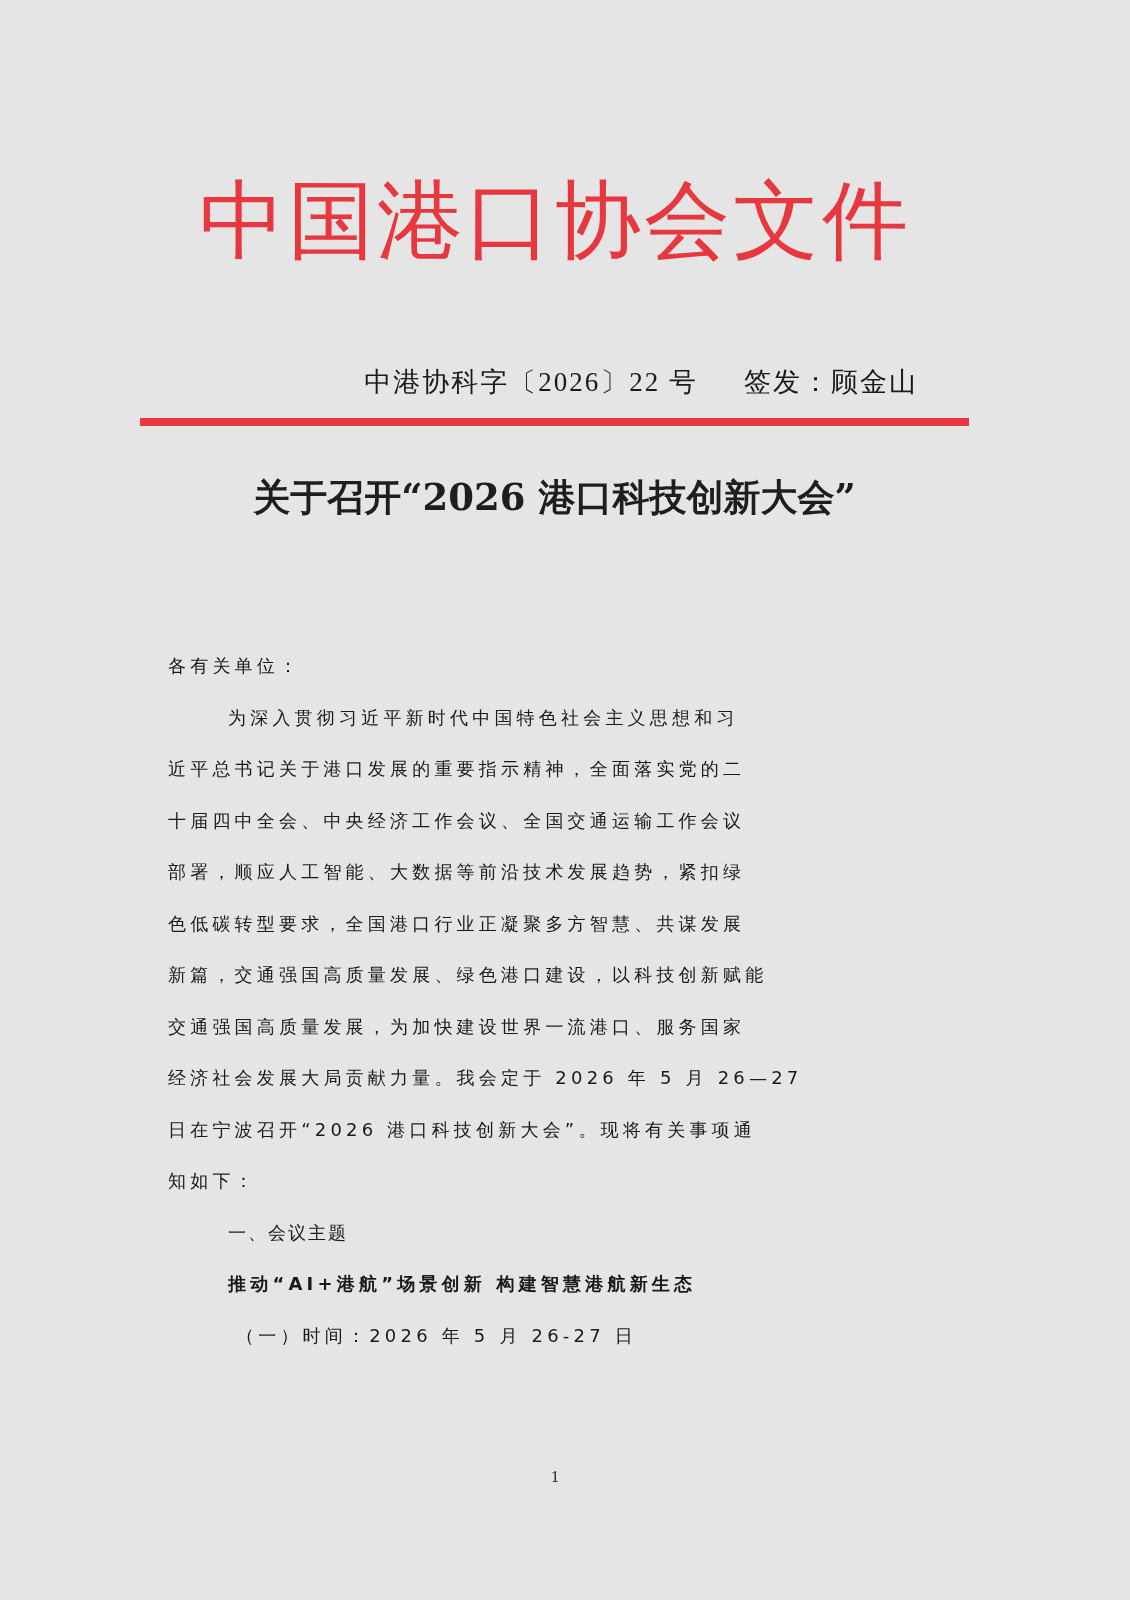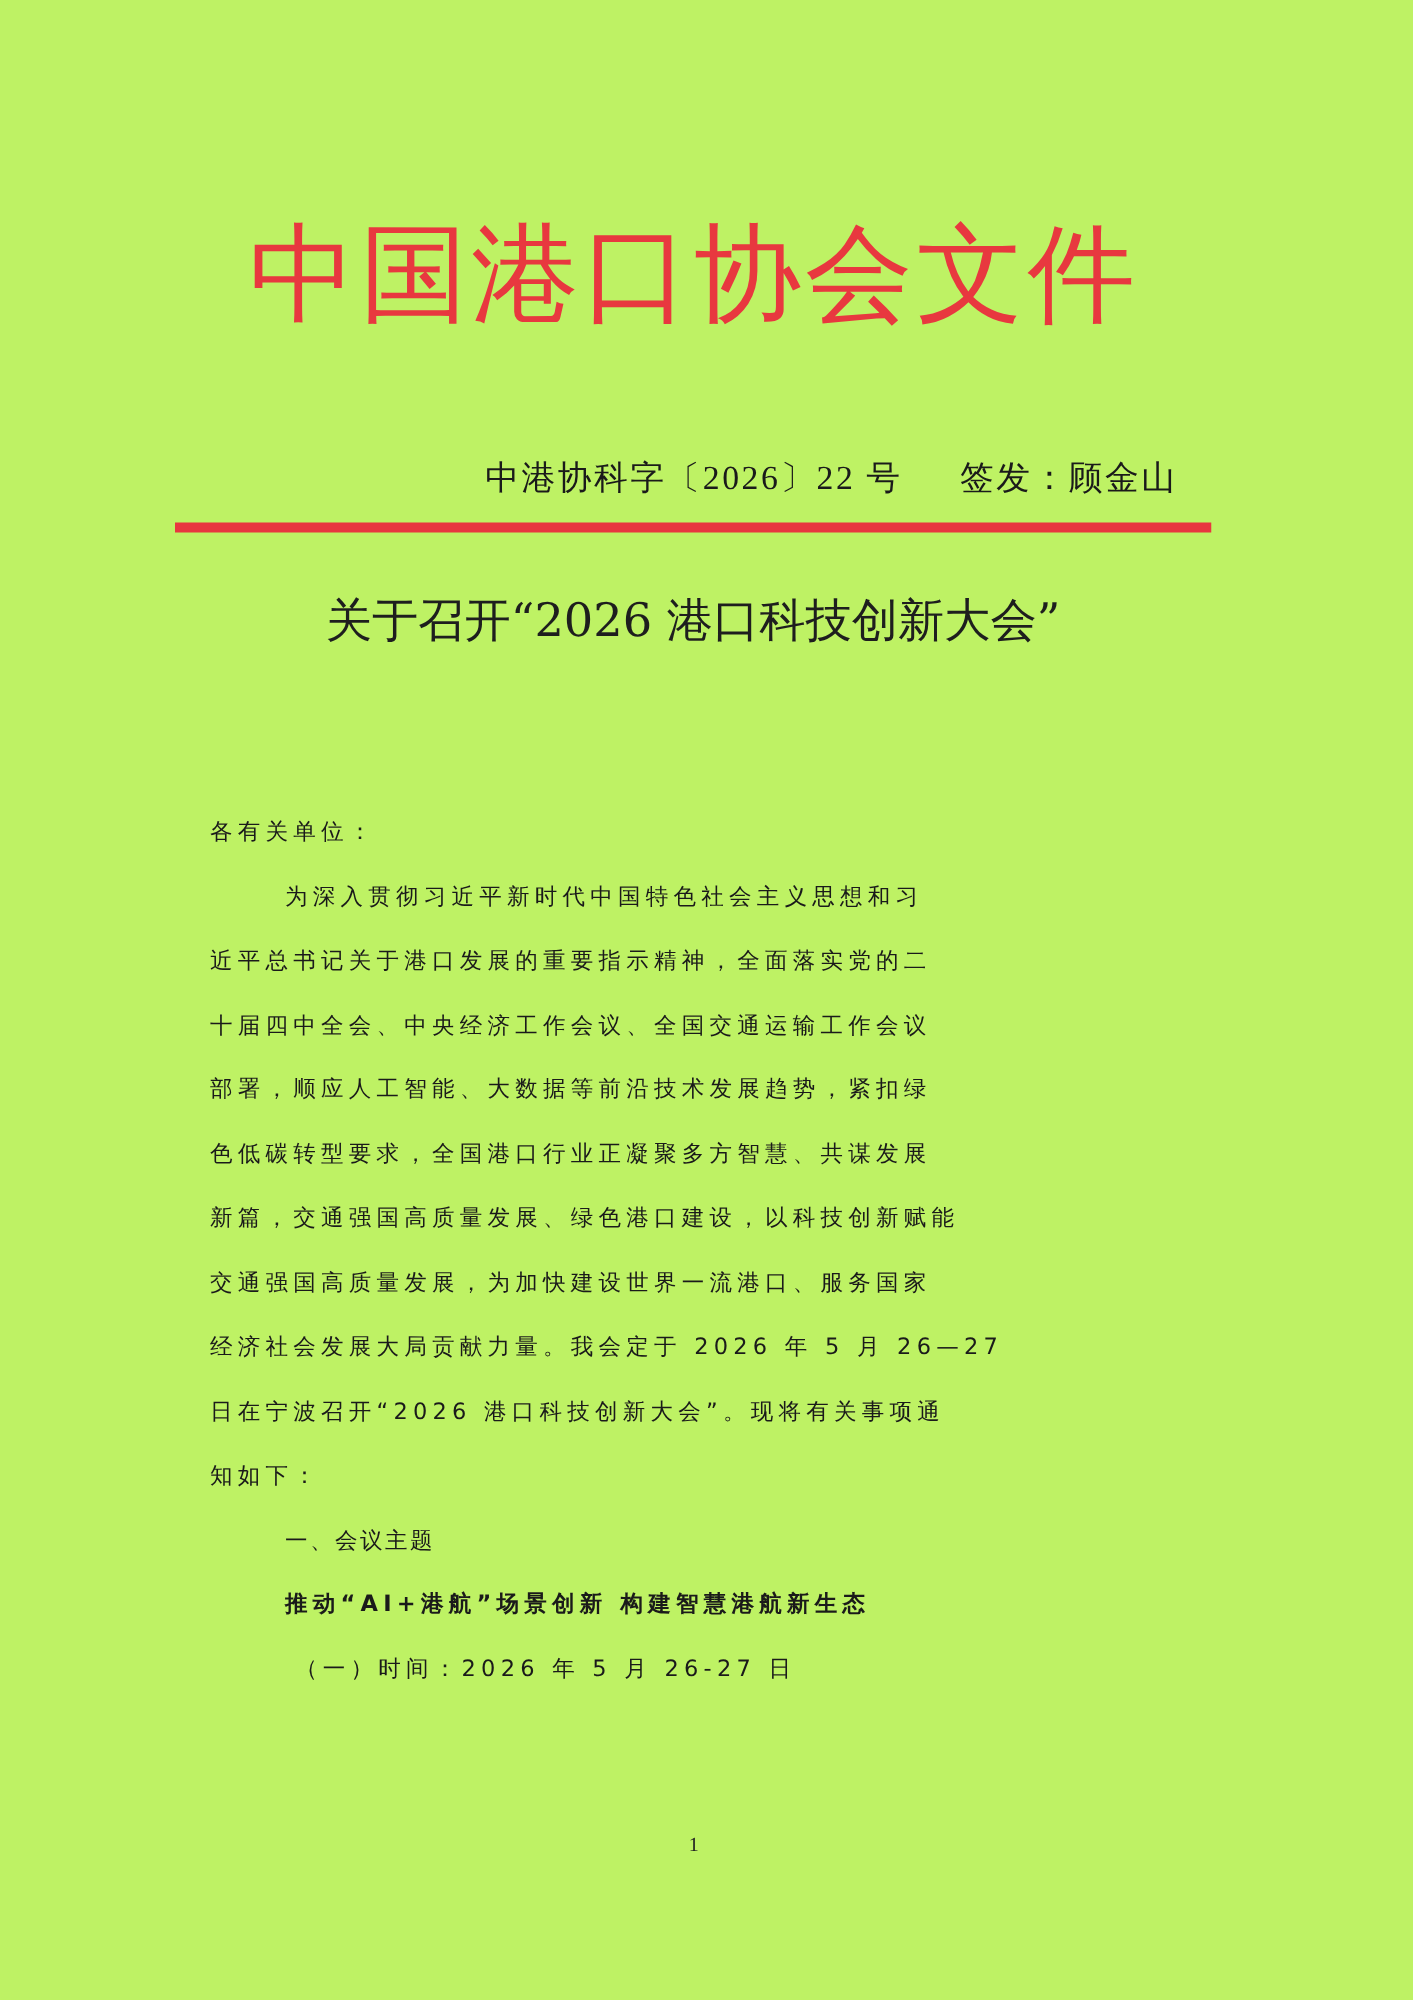--- a/index.html
+++ b/index.html
@@ -1,35 +1,35 @@
 <!DOCTYPE html>
 <html><head>
 <meta charset="utf-8">
 <style>
   html, body { margin: 0; padding: 0; background: #ffffff; }
   body { width: 1130px; height: 1600px; position: relative; overflow: hidden; }
-  .page { position: absolute; left: 0; top: 0; width: 1130px; height: 1600px; background: #bef264; }
+  .page { position: absolute; left: 0; top: 0; width: 1130px; height: 1600px; background: #e5e5e5; }
   .masthead {
     position: absolute; left: 180px; top: 160px; width: 750px; height: 120px;
     color: #e8383f; font-family: "DejaVu Serif", "Liberation Serif", serif;
     font-size: 86px; line-height: 120px; letter-spacing: 3px; font-weight: normal;
     white-space: nowrap; text-align: center;
   }
   .docnum {
-    position: absolute; left: 364px; top: 360px; width: 578px; height: 44px;
+    position: absolute; left: 340px; top: 360px; width: 578px; height: 44px;
     font-family: "Liberation Serif", "DejaVu Serif", serif; font-size: 27px; line-height: 44px;
     color: #1a1a1a; text-align: right; white-space: nowrap; letter-spacing: 2px;
   }
   .docnum .gap { display: inline-block; width: 46px; }
   .redrule {
     position: absolute; left: 140px; top: 418px; width: 829px; height: 8px; background: #e8373f;
   }
   .title {
     position: absolute; left: 140px; top: 468px; width: 829px;
-    font-family: "DejaVu Serif", "Liberation Serif", serif; font-weight: normal; font-size: 37px;
+    font-family: "DejaVu Serif", "Liberation Serif", serif; font-weight: bold; font-size: 37px;
     line-height: 58px; color: #1e1e1e; text-align: center; white-space: nowrap;
   }
   .body {
     position: absolute; left: 168px; top: 640px; width: 772px;
     font-family: "DejaVu Sans", "Liberation Sans", sans-serif; font-size: 18px;
     color: #1a1a1a; line-height: 51.5px; letter-spacing: 4.2px;
   }
   .line { height: 51.5px; white-space: nowrap; overflow: hidden; }
   .indent { padding-left: 60px; }
   .heading { font-weight: normal; padding-left: 60px; letter-spacing: 2px; }

